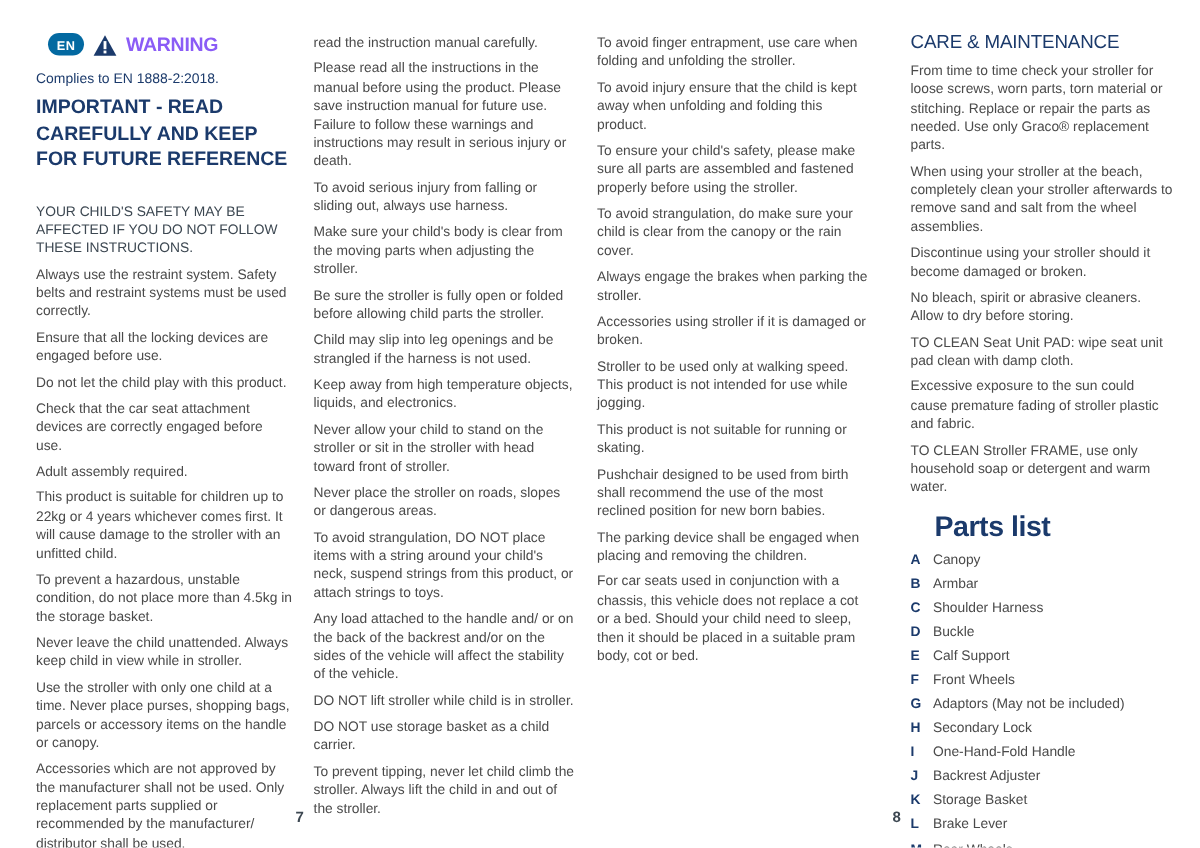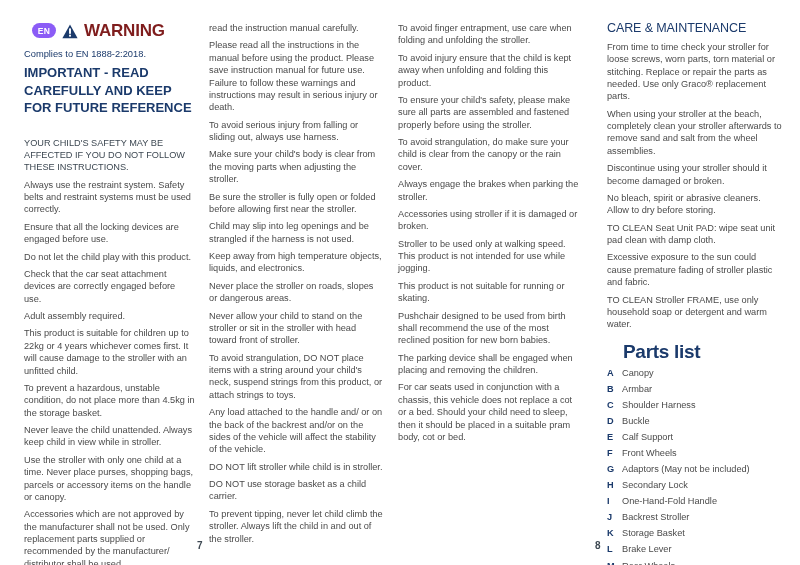--- a/index.html
+++ b/index.html
@@ -30,27 +30,27 @@
   .col-4{width:190px;padding-left:14px;}
 
   
   .warn-head{
     display:flex;align-items:center;gap:6px;
     margin:0 0 9px 8px;
   }
   .en-badge{
     display:inline-flex;align-items:center;justify-content:center;
     width:24px;height:15px;border-radius:8px;
-    background:#8b5cf6;color:#ffffff;
+    background:#0369a1;color:#ffffff;
     font-size:8.5px;font-weight:bold;letter-spacing:.3px;
     font-family:"Liberation Sans", sans-serif;
   }
   .tri-icon{display:inline-block;width:16px;height:15px;position:relative;top:1px;}
   .warn-word{
-    font-size:17px;font-weight:bold;color:#7f1d1d;
+    font-size:13px;font-weight:bold;color:#8b5cf6;
     letter-spacing:-0.2px;line-height:1;
   }
 
   .complies{
     font-size:9.3px;color:#1b3a6b;
     margin:0 0 4px 0;line-height:1.34;
   }
   .important{
     font-size:13px;font-weight:bold;color:#1b3a6b;
     margin:0 0 20px 0;line-height:1.34;
@@ -131,25 +131,25 @@
           <p class="body">Never use accessories, parts or components not produced or approved by the manufacturer. Please</p>
         </div>
     </div>
 
     <div class="col col-2">
       <div>
           <p class="body">read the instruction manual carefully.</p>
           <p class="body">Please read all the instructions in the manual before using the product. Please save instruction manual for future use. Failure to follow these warnings and instructions may result in serious injury or death.</p>
           <p class="body">To avoid serious injury from falling or sliding out, always use harness.</p>
           <p class="body">Make sure your child's body is clear from the moving parts when adjusting the stroller.</p>
-          <p class="body">Be sure the stroller is fully open or folded before allowing first near the stroller.</p>
+          <p class="body">Be sure the stroller is fully open or folded before allowing child parts the stroller.</p>
           <p class="body">Child may slip into leg openings and be strangled if the harness is not used.</p>
           <p class="body">Keep away from high temperature objects, liquids, and electronics.</p>
+          <p class="body">Never allow your child to stand on the stroller or sit in the stroller with head toward front of stroller.</p>
           <p class="body">Never place the stroller on roads, slopes or dangerous areas.</p>
-          <p class="body">Never allow your child to stand on the stroller or sit in the stroller with head toward front of stroller.</p>
           <p class="body">To avoid strangulation, DO NOT place items with a string around your child's neck, suspend strings from this product, or attach strings to toys.</p>
           <p class="body">Any load attached to the handle and/ or on the back of the backrest and/or on the sides of the vehicle will affect the stability of the vehicle.</p>
           <p class="body">DO NOT lift stroller while child is in stroller.</p>
           <p class="body">DO NOT use storage basket as a child carrier.</p>
           <p class="body">To prevent tipping, never let child climb the stroller. Always lift the child in and out of the stroller.</p>
         </div>
     </div>
 
     <div class="col col-3">
       <div>
@@ -211,21 +211,21 @@
           <li>
             <span class="ltr">H</span>
             <span>Secondary Lock</span>
           </li>
           <li>
             <span class="ltr">I</span>
             <span>One-Hand-Fold Handle</span>
           </li>
           <li>
             <span class="ltr">J</span>
-            <span>Backrest Stroller</span>
+            <span>Backrest Adjuster</span>
           </li>
           <li>
             <span class="ltr">K</span>
             <span>Storage Basket</span>
           </li>
           <li>
             <span class="ltr">L</span>
             <span>Brake Lever</span>
           </li>
           <li>

